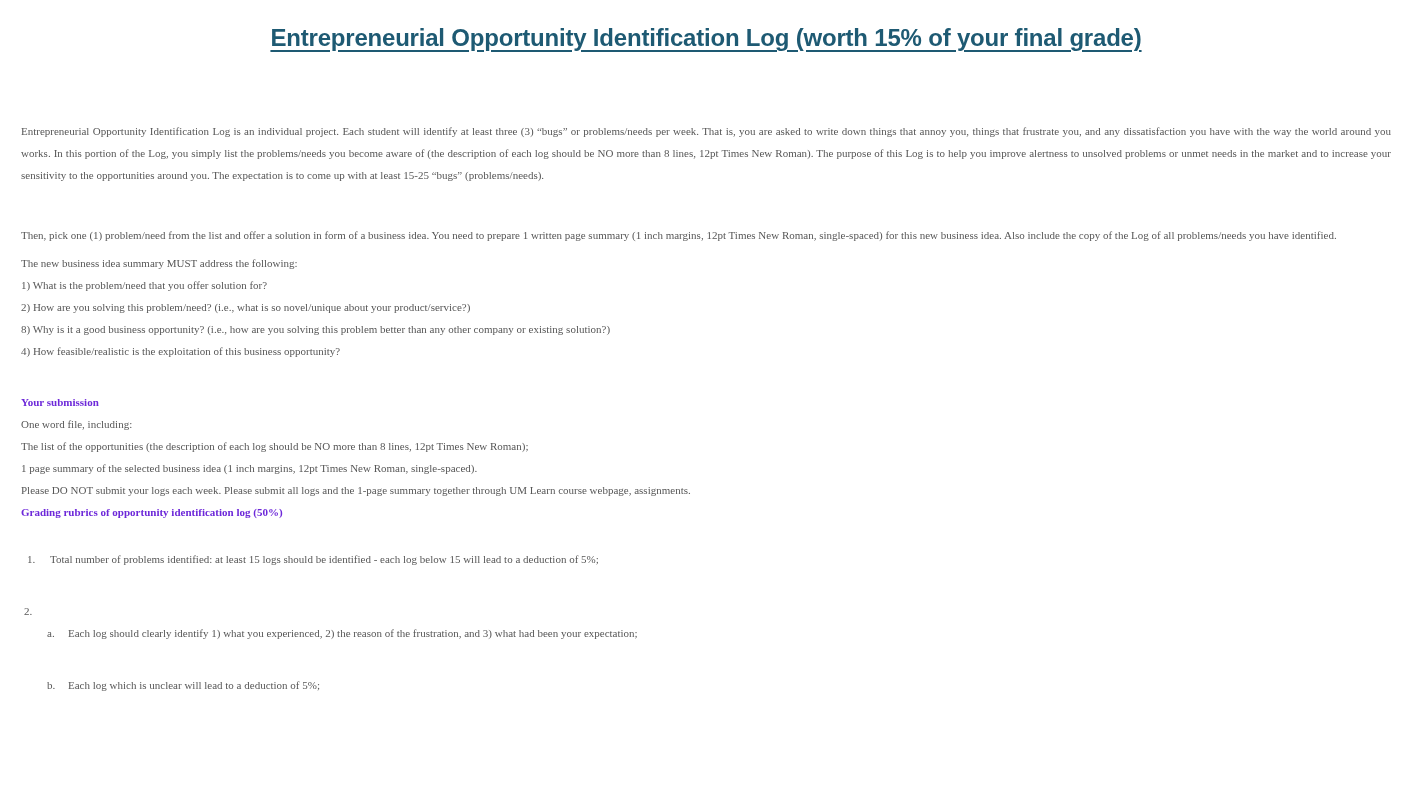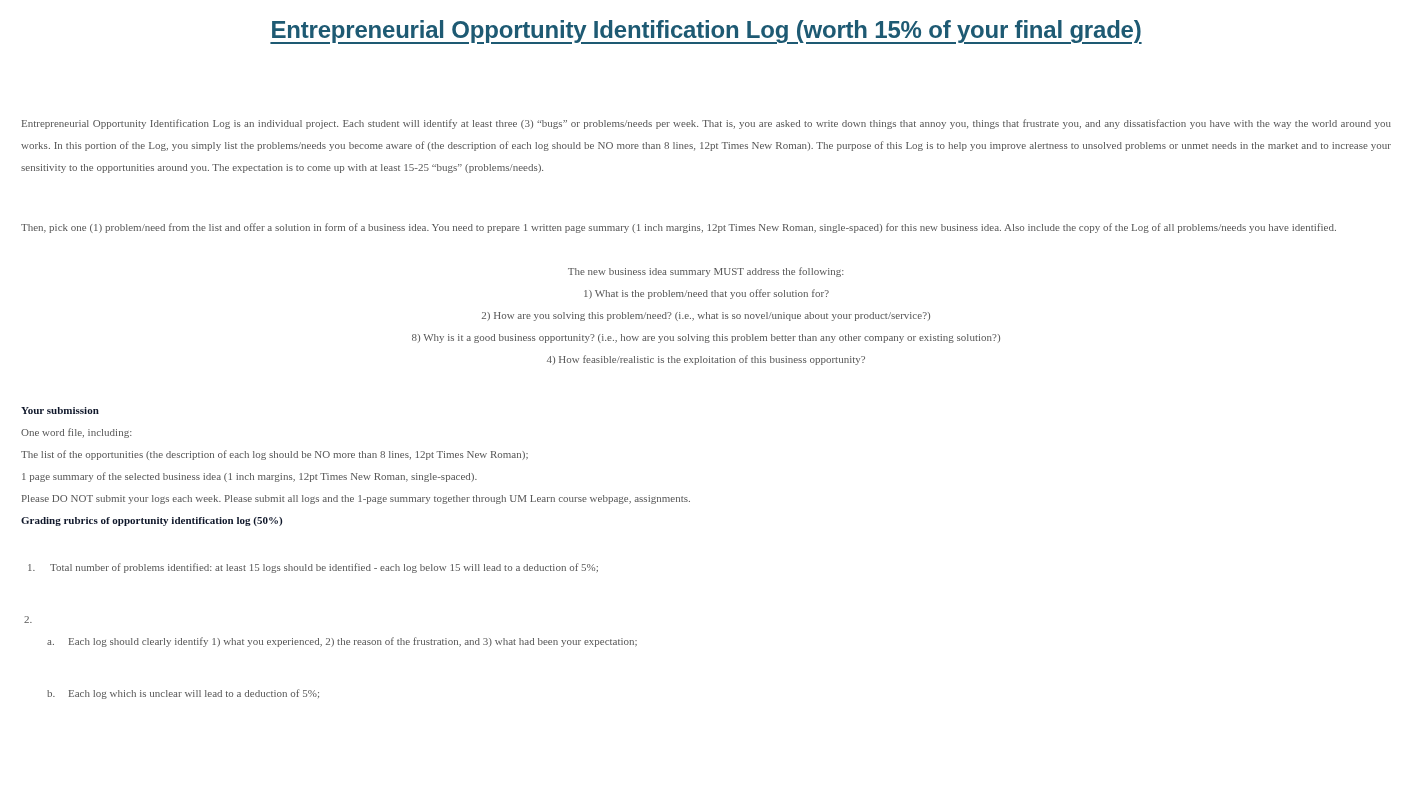--- a/index.html
+++ b/index.html
@@ -12,43 +12,43 @@
     height: 798px;
     overflow: hidden;
     font-family: "Liberation Serif", serif;
     color: #575757;
   }
   .page {
     padding: 16px 36px 0 21px;
     box-sizing: border-box;
   }
   .doc-title {
-    margin: 0;
+    margin: 8px;
     text-align: center;
     font-family: "Liberation Sans", sans-serif;
     font-weight: 700;
     font-size: 24px;
     letter-spacing: -0.2px;
     color: #1e5a73;
     text-decoration: underline;
     text-decoration-thickness: 2px;
     text-underline-offset: 4px;
   }
   .body-text {
     font-size: 11px;
     line-height: 22px;
   }
   p { margin: 0; }
   .justify { text-align: justify; }
   .p1 { margin-top: 68px; }
   .p2 { margin-top: 38px; }
-  .must-block { margin-top: 22px; text-align: center; }
+  .must-block { margin-top: 6px; }
   .submission-block { margin-top: 29px; }
   .blue-heading {
-    color: #0f172a;
+    color: #6d28d9;
     font-weight: 700;
   }
   .rubric-row {
     display: flex;
     align-items: flex-start;
   }
   .rubric-row .marker {
     flex: 0 0 auto;
     display: inline-block;
   }

